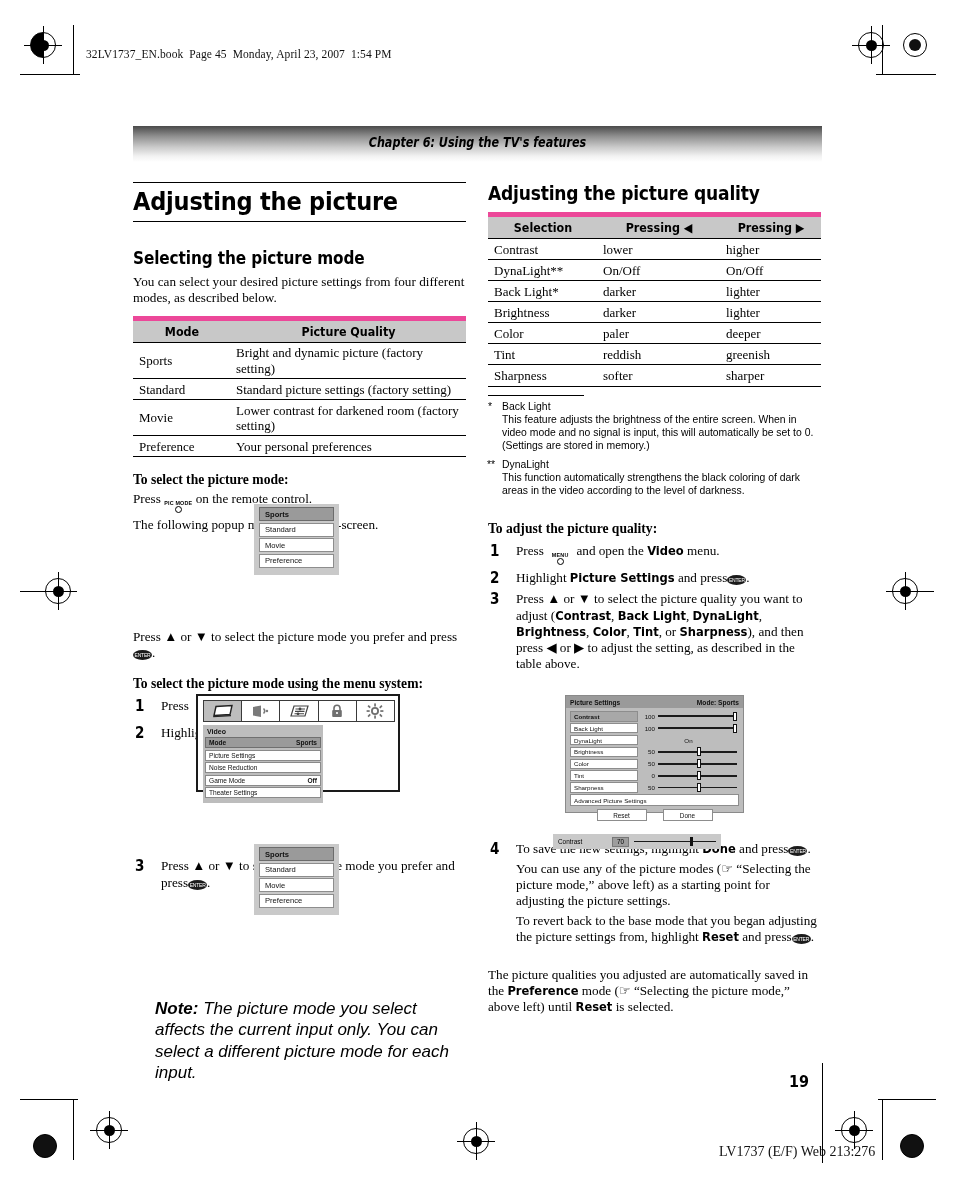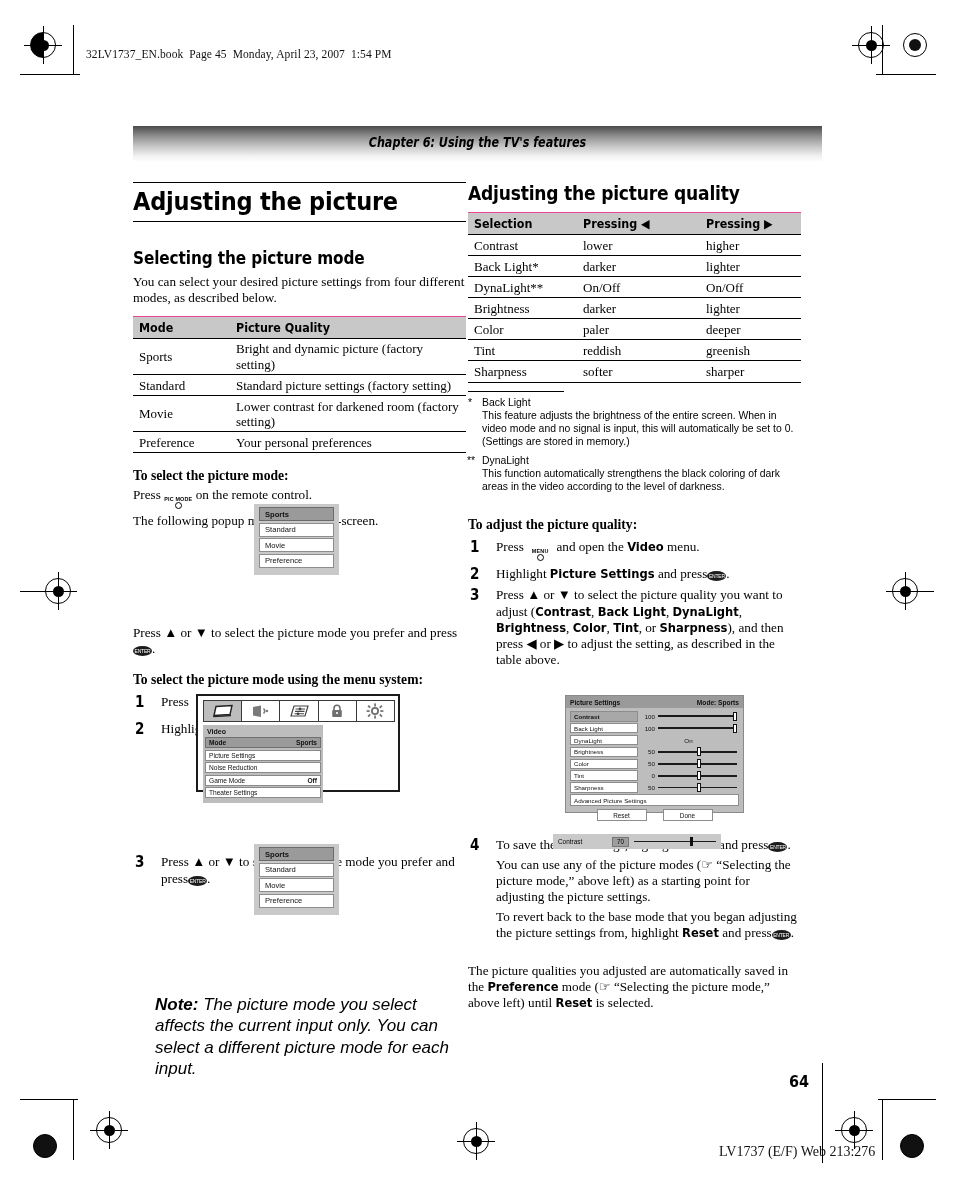--- a/index.html
+++ b/index.html
@@ -96,21 +96,21 @@
     color: #000;
     transform: scaleX(0.92);
   }
   
   .col {
     position: absolute;
     top: 182px;
     width: 333px;
   }
   .col-left  { left: 133px; }
-  .col-right { left: 468px; }
+  .col-right { left: 488px; }
 
   h1.doc-title {
     font-family: "DejaVu Sans Condensed", "Liberation Sans Narrow", "Liberation Sans", sans-serif;
     font-weight: bold;
     font-size: 25px;
     margin: 0;
     padding: 4px 0 5px 0;
     border-top: 1.4px solid #000;
     border-bottom: 1.4px solid #000;
     letter-spacing: -0.2px;
@@ -147,24 +147,24 @@
     border-collapse: collapse;
     width: 100%;
     font-size: 13px;
     margin: 6px 0 2px 0;
   }
   table.doc th {
     background: #c8c8c8;
     font-family: "DejaVu Sans Condensed", "Liberation Sans Narrow", "Liberation Sans", sans-serif;
     font-weight: bold;
     font-size: 12.4px;
-    text-align: left;
+    text-align: center;
     padding: 3px 5px 3px 6px;
     border-bottom: 1px solid #000;
-    border-top: 1px solid #ec4899;
+    border-top: 5px solid #ec4899;
   }
   table.doc td {
     padding: 2.5px 5px 2.5px 6px;
     border-bottom: 1px solid #000;
     vertical-align: middle;
     line-height: 1.16;
   }
   table.doc tr:last-child td { border-bottom: 1px solid #000; }
   .col-left table.doc td.c1 { width: 86px; }
   .col-right table.doc td.c1 { width: 98px; }
@@ -760,28 +760,28 @@
           <th>Pressing ▶</th>
         </tr>
       </thead>
       <tbody>
         <tr>
           <td class="c1">Contrast</td>
           <td class="c2">lower</td>
           <td>higher</td>
         </tr>
         <tr>
+          <td class="c1">DynaLight**</td>
+          <td class="c2">On/Off</td>
+          <td>On/Off</td>
+        </tr>
+        <tr>
           <td class="c1">Back Light*</td>
           <td class="c2">darker</td>
           <td>lighter</td>
-        </tr>
-        <tr>
-          <td class="c1">DynaLight**</td>
-          <td class="c2">On/Off</td>
-          <td>On/Off</td>
         </tr>
         <tr>
           <td class="c1">Brightness</td>
           <td class="c2">darker</td>
           <td>lighter</td>
         </tr>
         <tr>
           <td class="c1">Color</td>
           <td class="c2">paler</td>
           <td>deeper</td>
@@ -944,17 +944,17 @@
 
   <div class="cbar">
     <span class="cl">Contrast</span>
     <span class="cv">70</span>
     <span class="ct">
       <span class="track"></span>
       <span class="knob" style="left:68%;"></span>
     </span>
   </div>
 
-  <div class="pageno">64</div>
+  <div class="pageno">19</div>
   <div class="footer-code">LV1737 (E/F) Web 213:276</div>
   <div class="rule-v" style="left:822px; top:1063px; height:100px;"></div>
 
 </div>
 
 </body></html>

